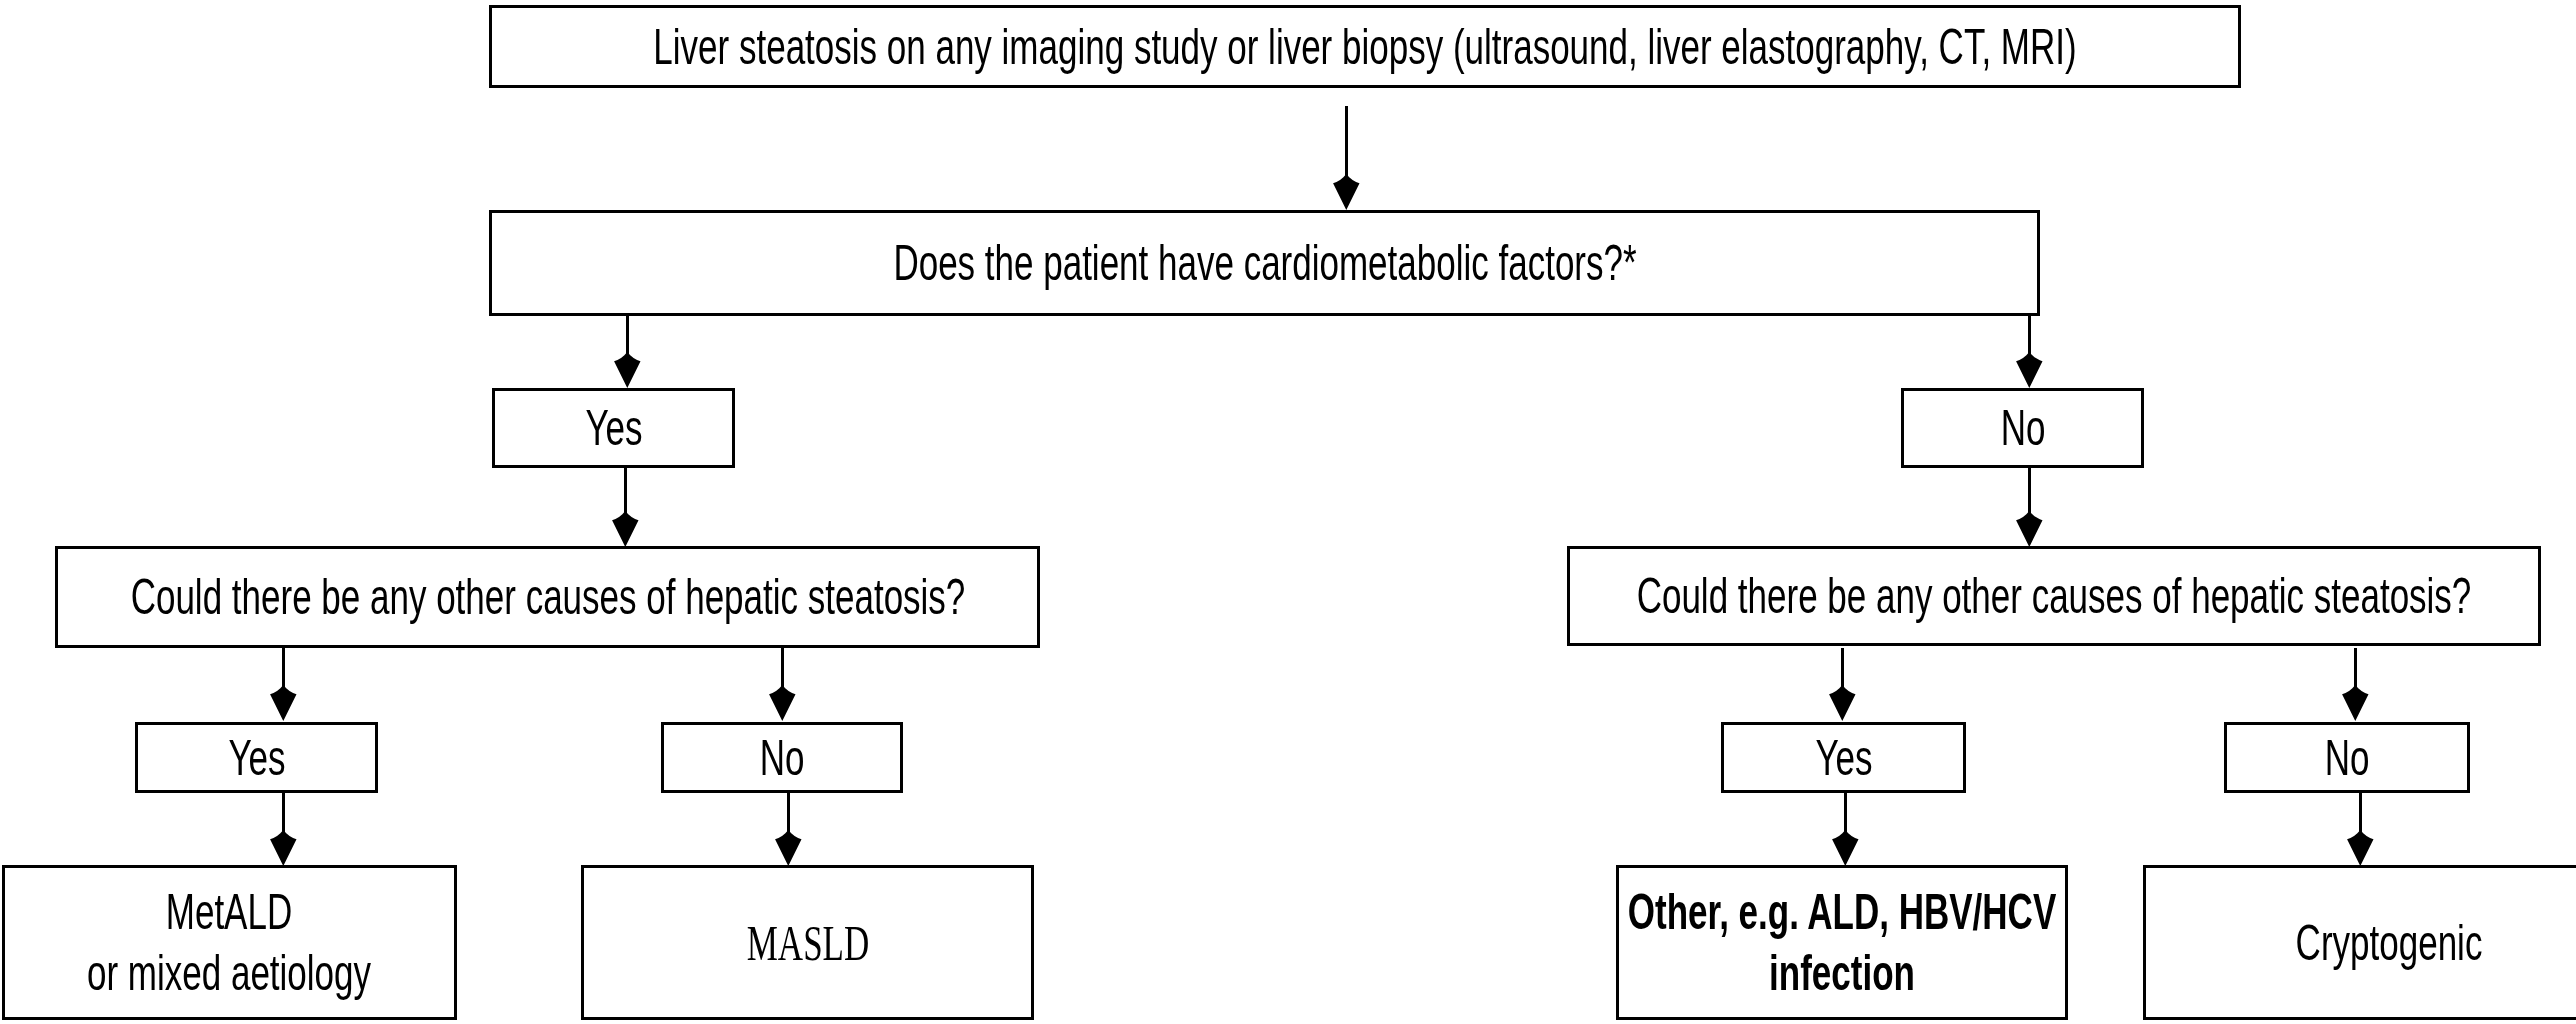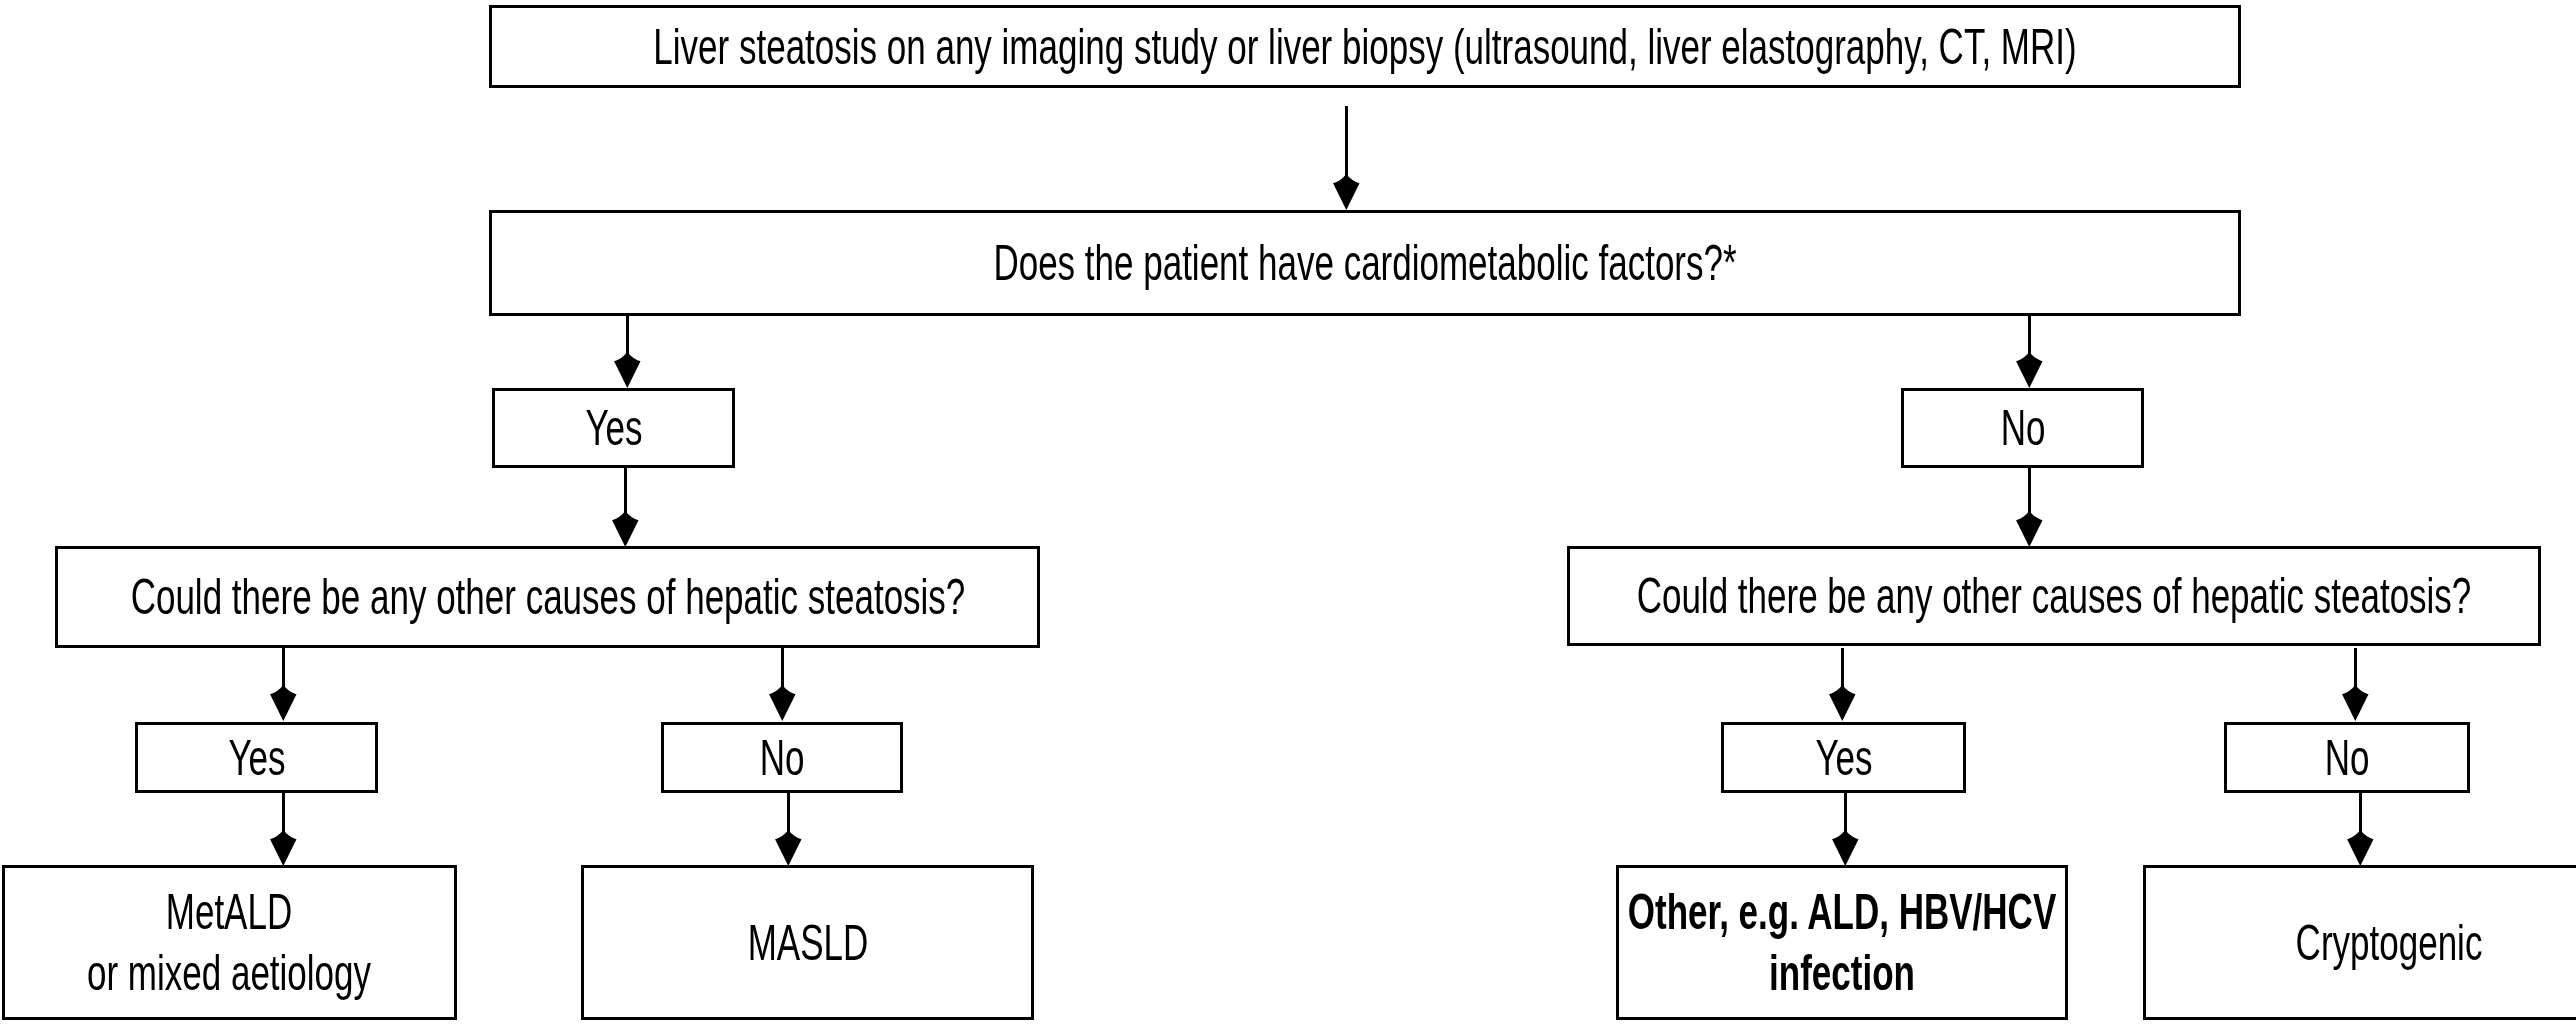--- a/index.html
+++ b/index.html
@@ -64,21 +64,21 @@
     <span class="label">Liver steatosis on any imaging study or liver biopsy (ultrasound, liver elastography, CT, MRI)</span>
   </div>
 
   <div class="arrow" style="left:1333px; top:106px; height:104px;">
     <div class="shaft"></div>
     <svg width="26.6" height="37" viewBox="0 0 30 42">
         <path d="M15 1 C11 6.5 5 10 0 11.5 L15 42 L30 11.5 C25 10 19 6.5 15 1 Z"></path>
       </svg>
   </div>
 
-  <div class="node" style="left:489px; top:210px; width:1752px; height:106px;">
+  <div class="node" style="left:489px; top:210px; width:1551px; height:106px;">
     <span class="label">Does the patient have cardiometabolic factors?*</span>
   </div>
 
   <div class="arrow" style="left:614px; top:316px; height:72px;">
     <div class="shaft"></div>
     <svg width="26.6" height="37" viewBox="0 0 30 42">
         <path d="M15 1 C11 6.5 5 10 0 11.5 L15 42 L30 11.5 C25 10 19 6.5 15 1 Z"></path>
       </svg>
   </div>
   <div class="arrow" style="left:2016px; top:316px; height:72px;">
@@ -175,21 +175,21 @@
     <div class="shaft"></div>
     <svg width="26.6" height="37" viewBox="0 0 30 42">
         <path d="M15 1 C11 6.5 5 10 0 11.5 L15 42 L30 11.5 C25 10 19 6.5 15 1 Z"></path>
       </svg>
   </div>
 
   <div class="node" style="left:1.8px; top:865px; width:455px; height:155px;">
     <span class="label">MetALD
 or mixed aetiology</span>
   </div>
-  <div class="node" style="left:581px; top:865px; width:453px; height:155px;">
+  <div class="node" style="left:581px; top:865px; width:453px; height:155px;font-family:Liberation Serif, serif;">
     <span class="label">MASLD</span>
   </div>
   <div class="node" style="left:1616px; top:865px; width:452px; height:155px;font-weight:bold;">
     <span class="label">Other, e.g. ALD, HBV/HCV
 infection</span>
   </div>
   <div class="node" style="left:2143px; top:865px; width:492px; height:155px;">
     <span class="label">Cryptogenic</span>
   </div>
 

